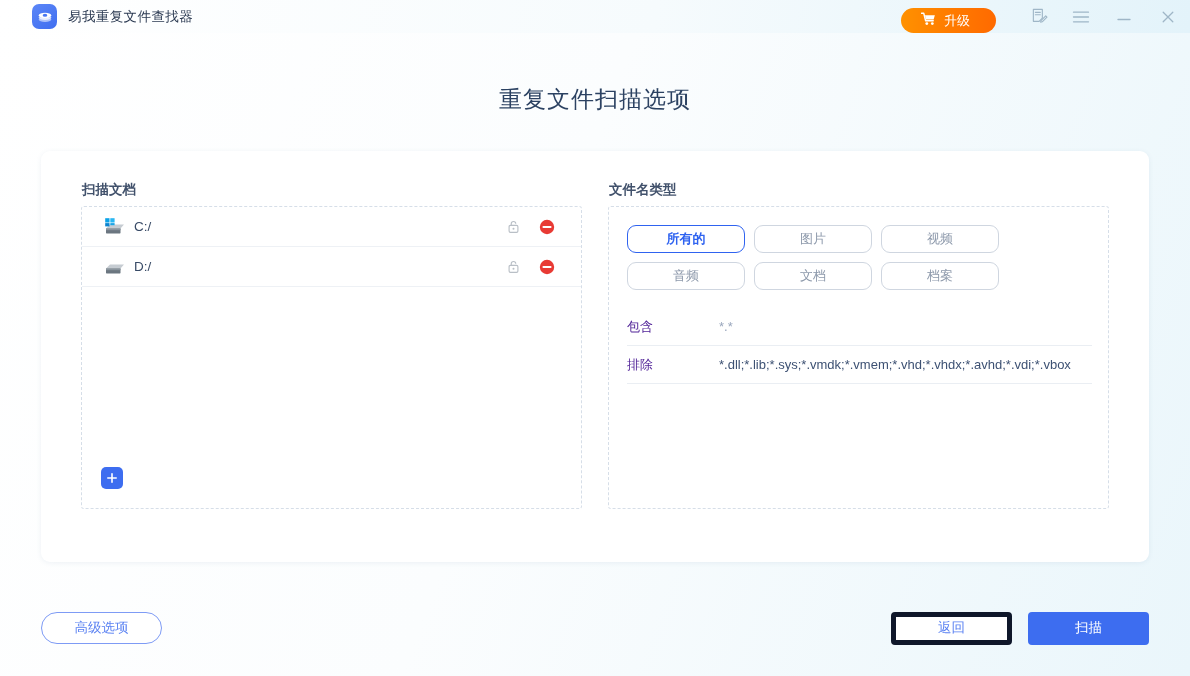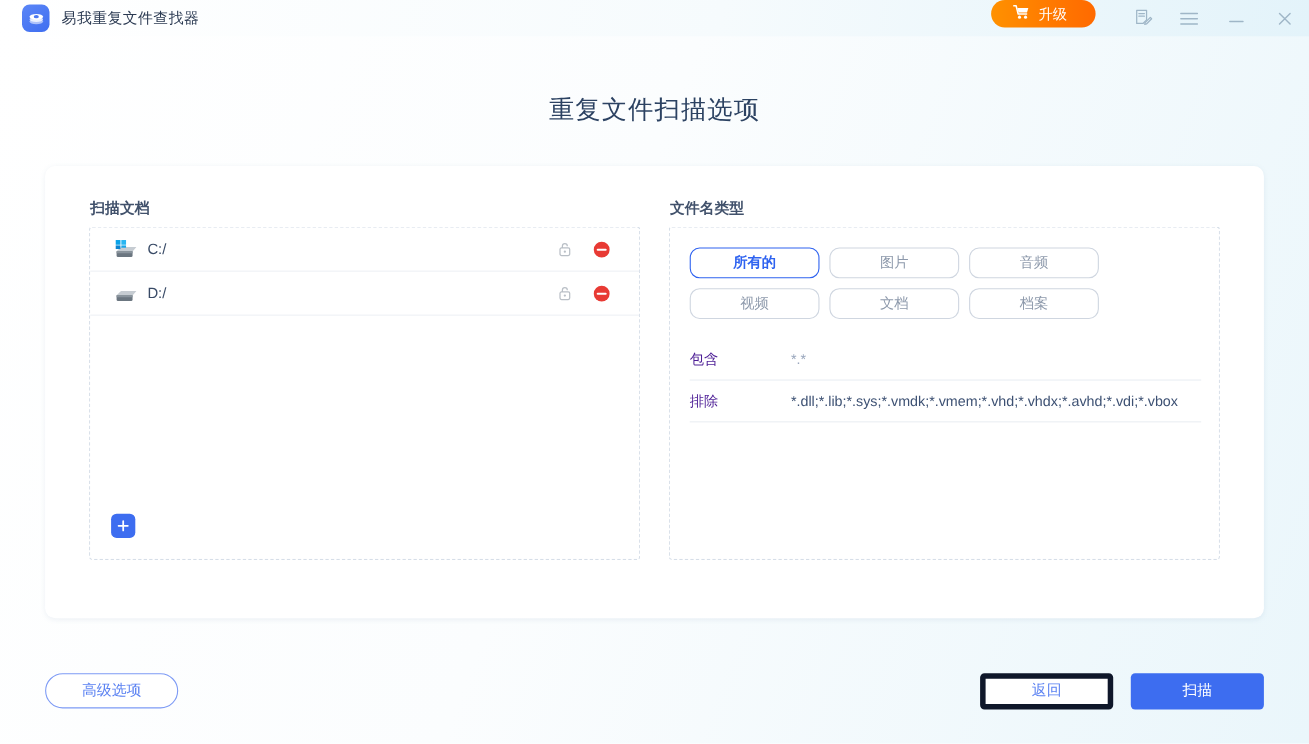--- a/index.html
+++ b/index.html
@@ -13,33 +13,34 @@
     background: linear-gradient(110deg, #ffffff 0%, #fbfdfe 45%, #eaf6fb 100%);
     position: relative;
   }
 
   
   .titlebar {
     height: 33px; width: 100%;
     display: flex; align-items: center;
     background: linear-gradient(100deg, #ffffff 0%, #f6fbfd 55%, #e3f3fa 100%);
     position: relative;
+    padding-left: 12px;
   }
   .brand { display: flex; align-items: center; padding-left: 20px; gap: 11px; }
   .logo {
     width: 25px; height: 25px; border-radius: 7px;
     background: linear-gradient(145deg, #5b86f7 0%, #3f6ef0 100%);
     display: flex; align-items: center; justify-content: center;
     flex-shrink: 0;
   }
   .brand-name {
     font-size: 13.5px; color: #2b3a52; letter-spacing: .4px;
   }
   .tb-right {
-    margin-left: auto; display: flex; align-items: flex-start; height: 100%;
+    margin-left: auto; display: flex; align-items: flex-end; height: 100%;
   }
   .upgrade-btn {
     height: 25px; padding: 0 26px 0 20px;
     border: none; border-radius: 13px;
     background: linear-gradient(90deg, #ff9100 0%, #ff7a00 55%, #ff6a00 100%);
     color: #fff; font-size: 13px; font-family: inherit;
     display: flex; align-items: center; gap: 8px;
     cursor: pointer; margin-right: 22px;
   }
   .cart-ico { display: block; }
@@ -267,22 +268,22 @@
       </div>
     </div>
 
     <div class="panel">
       <div class="panel-label">文件名类型</div>
       <div class="panel-box">
 
         <div class="types">
           <button class="type-btn active">所有的</button>
           <button class="type-btn">图片</button>
+          <button class="type-btn">视频</button>
           <button class="type-btn">音频</button>
-          <button class="type-btn">视频</button>
           <button class="type-btn">文档</button>
           <button class="type-btn">档案</button>
         </div>
 
         <div class="filters">
           <div class="filter-row">
             <span class="filter-label">包含</span>
             <span class="filter-value dim">*.*</span>
           </div>
           <div class="filter-row">

